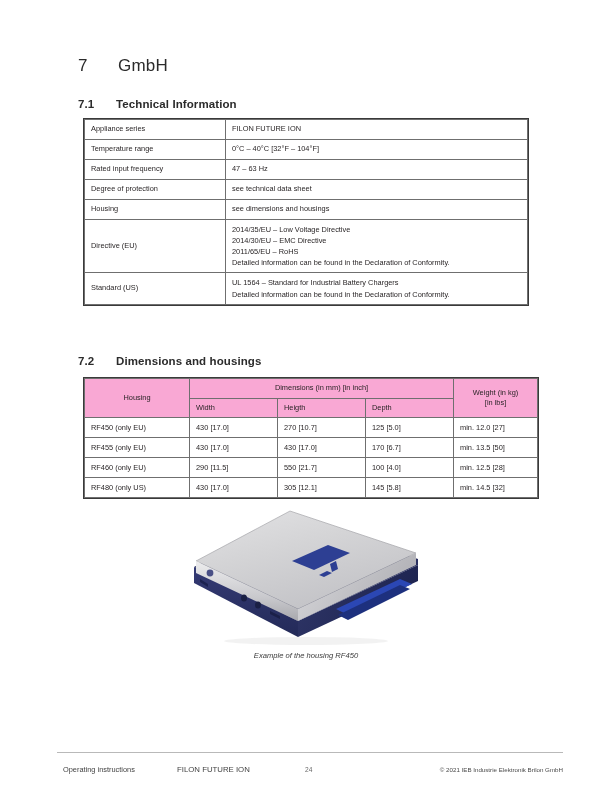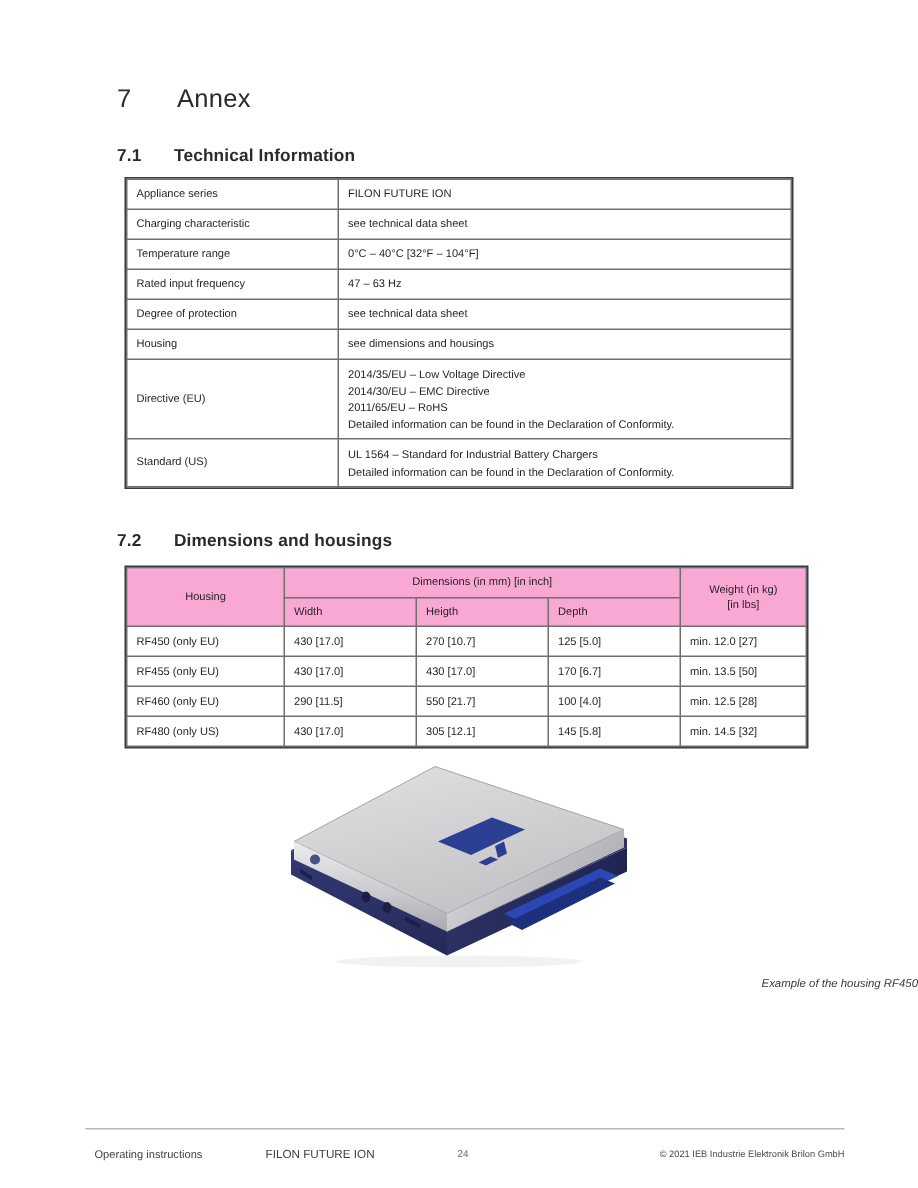--- a/index.html
+++ b/index.html
@@ -97,21 +97,21 @@
   .col-housing { width: 105px; }
   .col-dim     { width: 88px; }
   .col-weight  { width: 84px; }
 
   
   .figure {
     position: absolute;
     left: 0;
     right: 0;
     top: 505px;
-    text-align: right;
+    text-align: center;
   }
   .figure svg { display: block; margin: 0 auto; }
   .figcaption {
     margin-top: 6px;
     font-size: 7.6px;
     font-style: italic;
     color: #3a3a3a;
   }
 
   
@@ -136,36 +136,32 @@
   .footer .f-mid    { position: absolute; left: 120px; top: 1px; font-size: 7.8px; }
   .footer .f-page   { position: absolute; left: 248px; top: 2px; font-size: 6.6px; color: #6a6a6a; }
   .footer .f-right  { position: absolute; right: 0;    top: 2px; font-size: 6.2px; color: #4a4a4a; white-space: nowrap; }
 </style>
 </head>
 <body>
 
 <div class="page">
 
   <div class="h1">
-    <span class="num">7</span><span>Annex</span>
+    <span class="num">7</span><span>GmbH</span>
   </div>
 
   <div class="h2" id="h2-tech">
     <span class="num">7.1</span><span>Technical Information</span>
   </div>
 
   <table id="tbl-technical" class="framed">
     <tbody>
       <tr>
         <td class="label">Appliance series</td>
         <td>FILON FUTURE ION</td>
-      </tr>
-      <tr>
-        <td class="label">Charging characteristic</td>
-        <td>see technical data sheet</td>
       </tr>
       <tr>
         <td class="label">Temperature range</td>
         <td>0°C – 40°C [32°F – 104°F]</td>
       </tr>
       <tr>
         <td class="label">Rated input frequency</td>
         <td>47 – 63 Hz</td>
       </tr>
       <tr>

